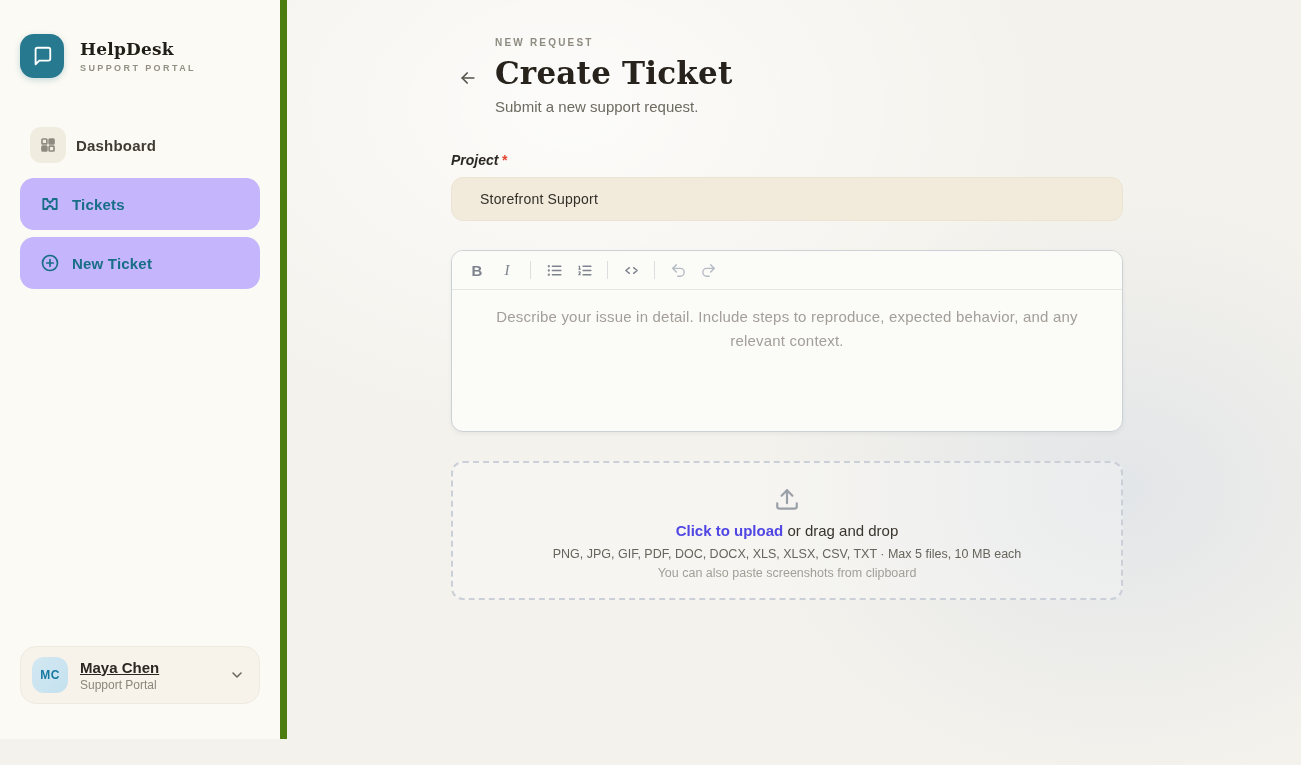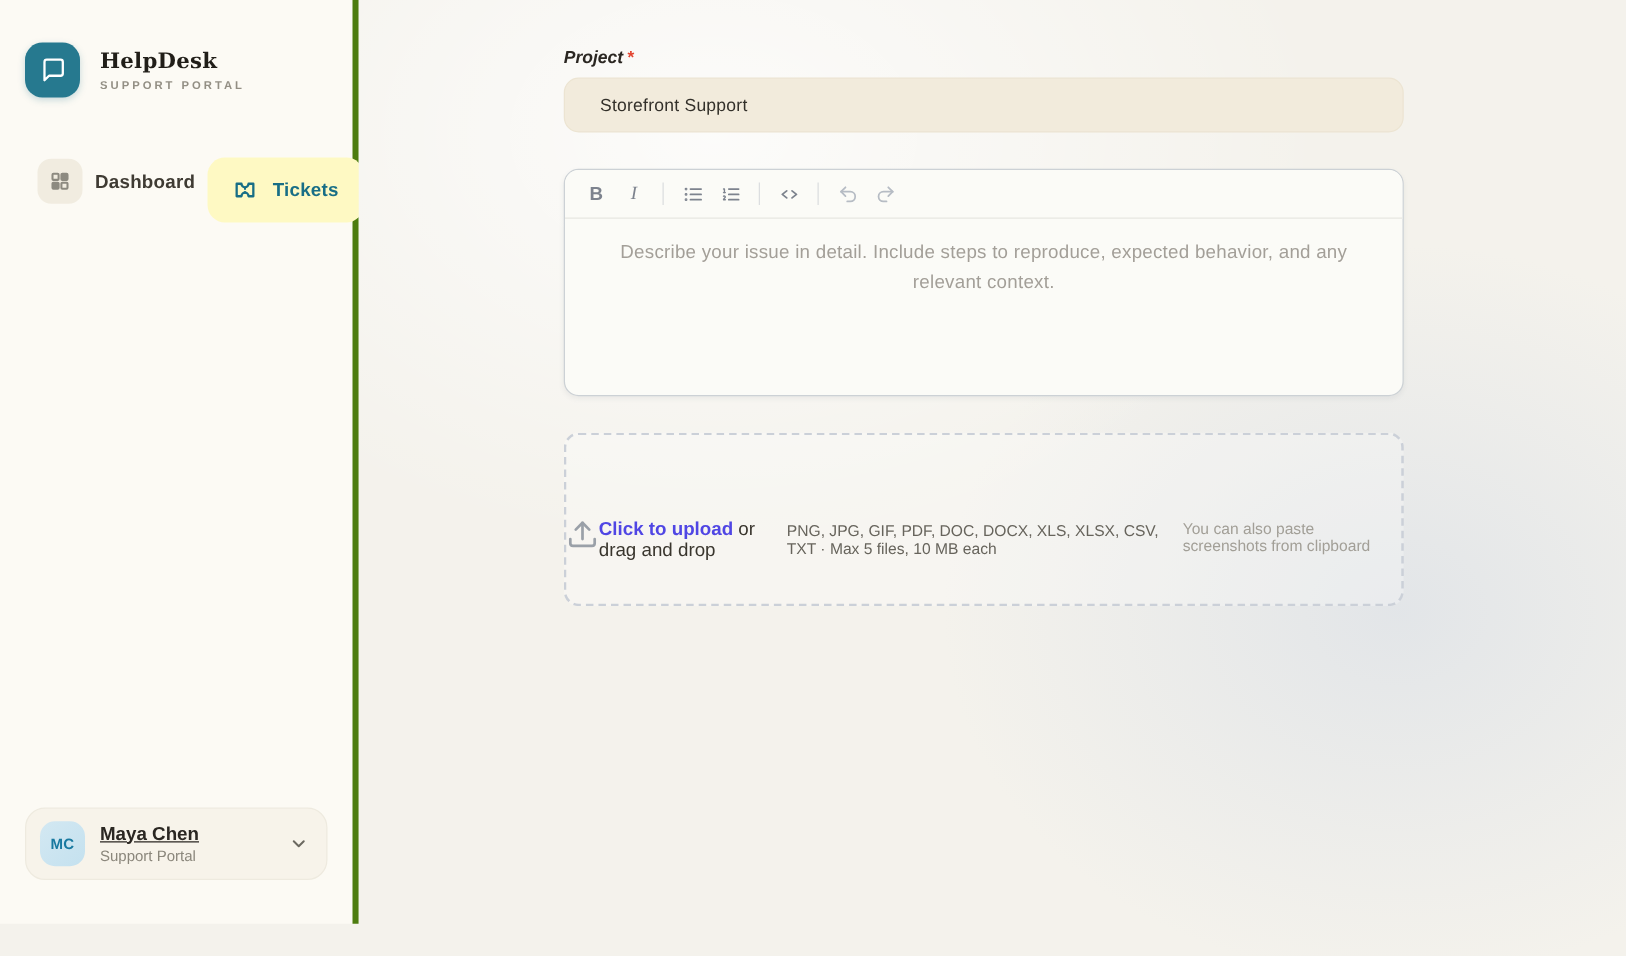--- a/index.html
+++ b/index.html
@@ -8,51 +8,51 @@
     font-family: "Liberation Sans", sans-serif;
     display: flex;
     background: #f4f2ec;
     color: #2b2722;
   }
 
   
   .sidebar {
     width: 287px; min-width: 287px; height: 739px;
     background: #fcfaf4;
-    border-right: 5px solid #4d7c0f;
+    border-right: 7px solid #4d7c0f;
     position: relative;
     display: flex; flex-direction: column;
   }
   .brand { display: flex; align-items: center; gap: 16px; margin: 34px 20px 0 20px; }
   .brand-logo {
     width: 44px; height: 44px; border-radius: 14px;
     background: #26798f;
     display: flex; align-items: center; justify-content: center;
     box-shadow: 0 2px 6px rgba(38,121,143,.25);
   }
   .brand-name { font-family: "DejaVu Serif", "Liberation Serif", serif; font-weight: bold; font-size: 17px; color: #211e18; letter-spacing: .2px; }
   .brand-tagline { font-size: 9px; font-weight: bold; letter-spacing: 2.4px; color: #938f84; margin-top: 4px; }
 
-  .nav { margin: 41px 20px 0 20px; display: flex; flex-direction: row; }
+  .nav { margin: 41px 20px 0 20px; display: flex; flex-direction: column; }
   .nav-item {
     display: flex; align-items: center;
     border-radius: 14px;
     cursor: pointer;
     height: 52px;
     padding: 0 10px;
   }
   .nav-item .icon-box {
     width: 36px; height: 36px; border-radius: 11px;
     background: #f1ece0;
     display: flex; align-items: center; justify-content: center;
     color: #8d8a80;
   }
   .nav-item .label { margin-left: 10px; font-size: 15px; font-weight: bold; color: #3f3b33; letter-spacing: .2px; }
   .nav-item.pill {
-    background: #fef9c3;
+    background: #c4b5fd;
     padding: 0 20px;
     margin-top: 7px;
     color: #186e86;
   }
   .nav-item.pill .label { margin-left: 12px; color: #186e86; }
   .nav-item.pill .nav-ic { color: #186e86; display: flex; }
 
   .sidebar-spacer { flex: 1; }
 
   .user-card {
@@ -155,21 +155,21 @@
   .editor-body {
     height: 141px; padding: 15px 16px;
     font-size: 15px; color: #a39f98; line-height: 24px;
     cursor: text; letter-spacing: .2px; text-align: center;
   }
 
   .dropzone {
     height: 139px;
     border: 2px dashed #cbd0d8;
     border-radius: 12px;
-    display: flex; align-items: center;
+    display: flex; flex-direction: column; align-items: center;
     padding-top: 24px;
     cursor: pointer;
     background: rgba(255,255,255,.25);
   }
   .upload-ic { color: #9aa0a8; }
   .dz-main { margin-top: 9px; font-size: 15px; color: #39352d; }
   .dz-link { color: #5046e4; font-weight: bold; cursor: pointer; }
   .dz-formats { margin-top: 8px; font-size: 12.5px; color: #67645c; }
   .dz-hint { margin-top: 5px; font-size: 12.5px; color: #a29f97; }
 
@@ -239,20 +239,31 @@
       <svg width="16" height="16" viewBox="0 0 24 24" fill="none" stroke="currentColor" stroke-width="2.4" stroke-linecap="round" stroke-linejoin="round">
         <path d="M6 9l6 6 6-6"></path>
       </svg>
     </span>
   </div>
 </aside>
 
 <main class="main">
   <div class="content">
 
+    <header class="page-header">
+      <button class="back-btn">
+        <svg width="20" height="20" viewBox="0 0 24 24" fill="none" stroke="currentColor" stroke-width="2" stroke-linecap="round" stroke-linejoin="round">
+          <path d="M19 12H5"></path>
+            <path d="M11 18l-6-6 6-6"></path>
+        </svg>
+      </button>
+      <div class="eyebrow">NEW REQUEST</div>
+      <h1 class="page-title">Create Ticket</h1>
+      <div class="page-subtitle">Submit a new support request.</div>
+    </header>
 
     <div class="form-group">
       <div class="field-label">
         <span>Project</span><span class="req">*</span>
       </div>
       <div class="select-field">
         <span>Storefront Support</span>
       </div>
     </div>
 

